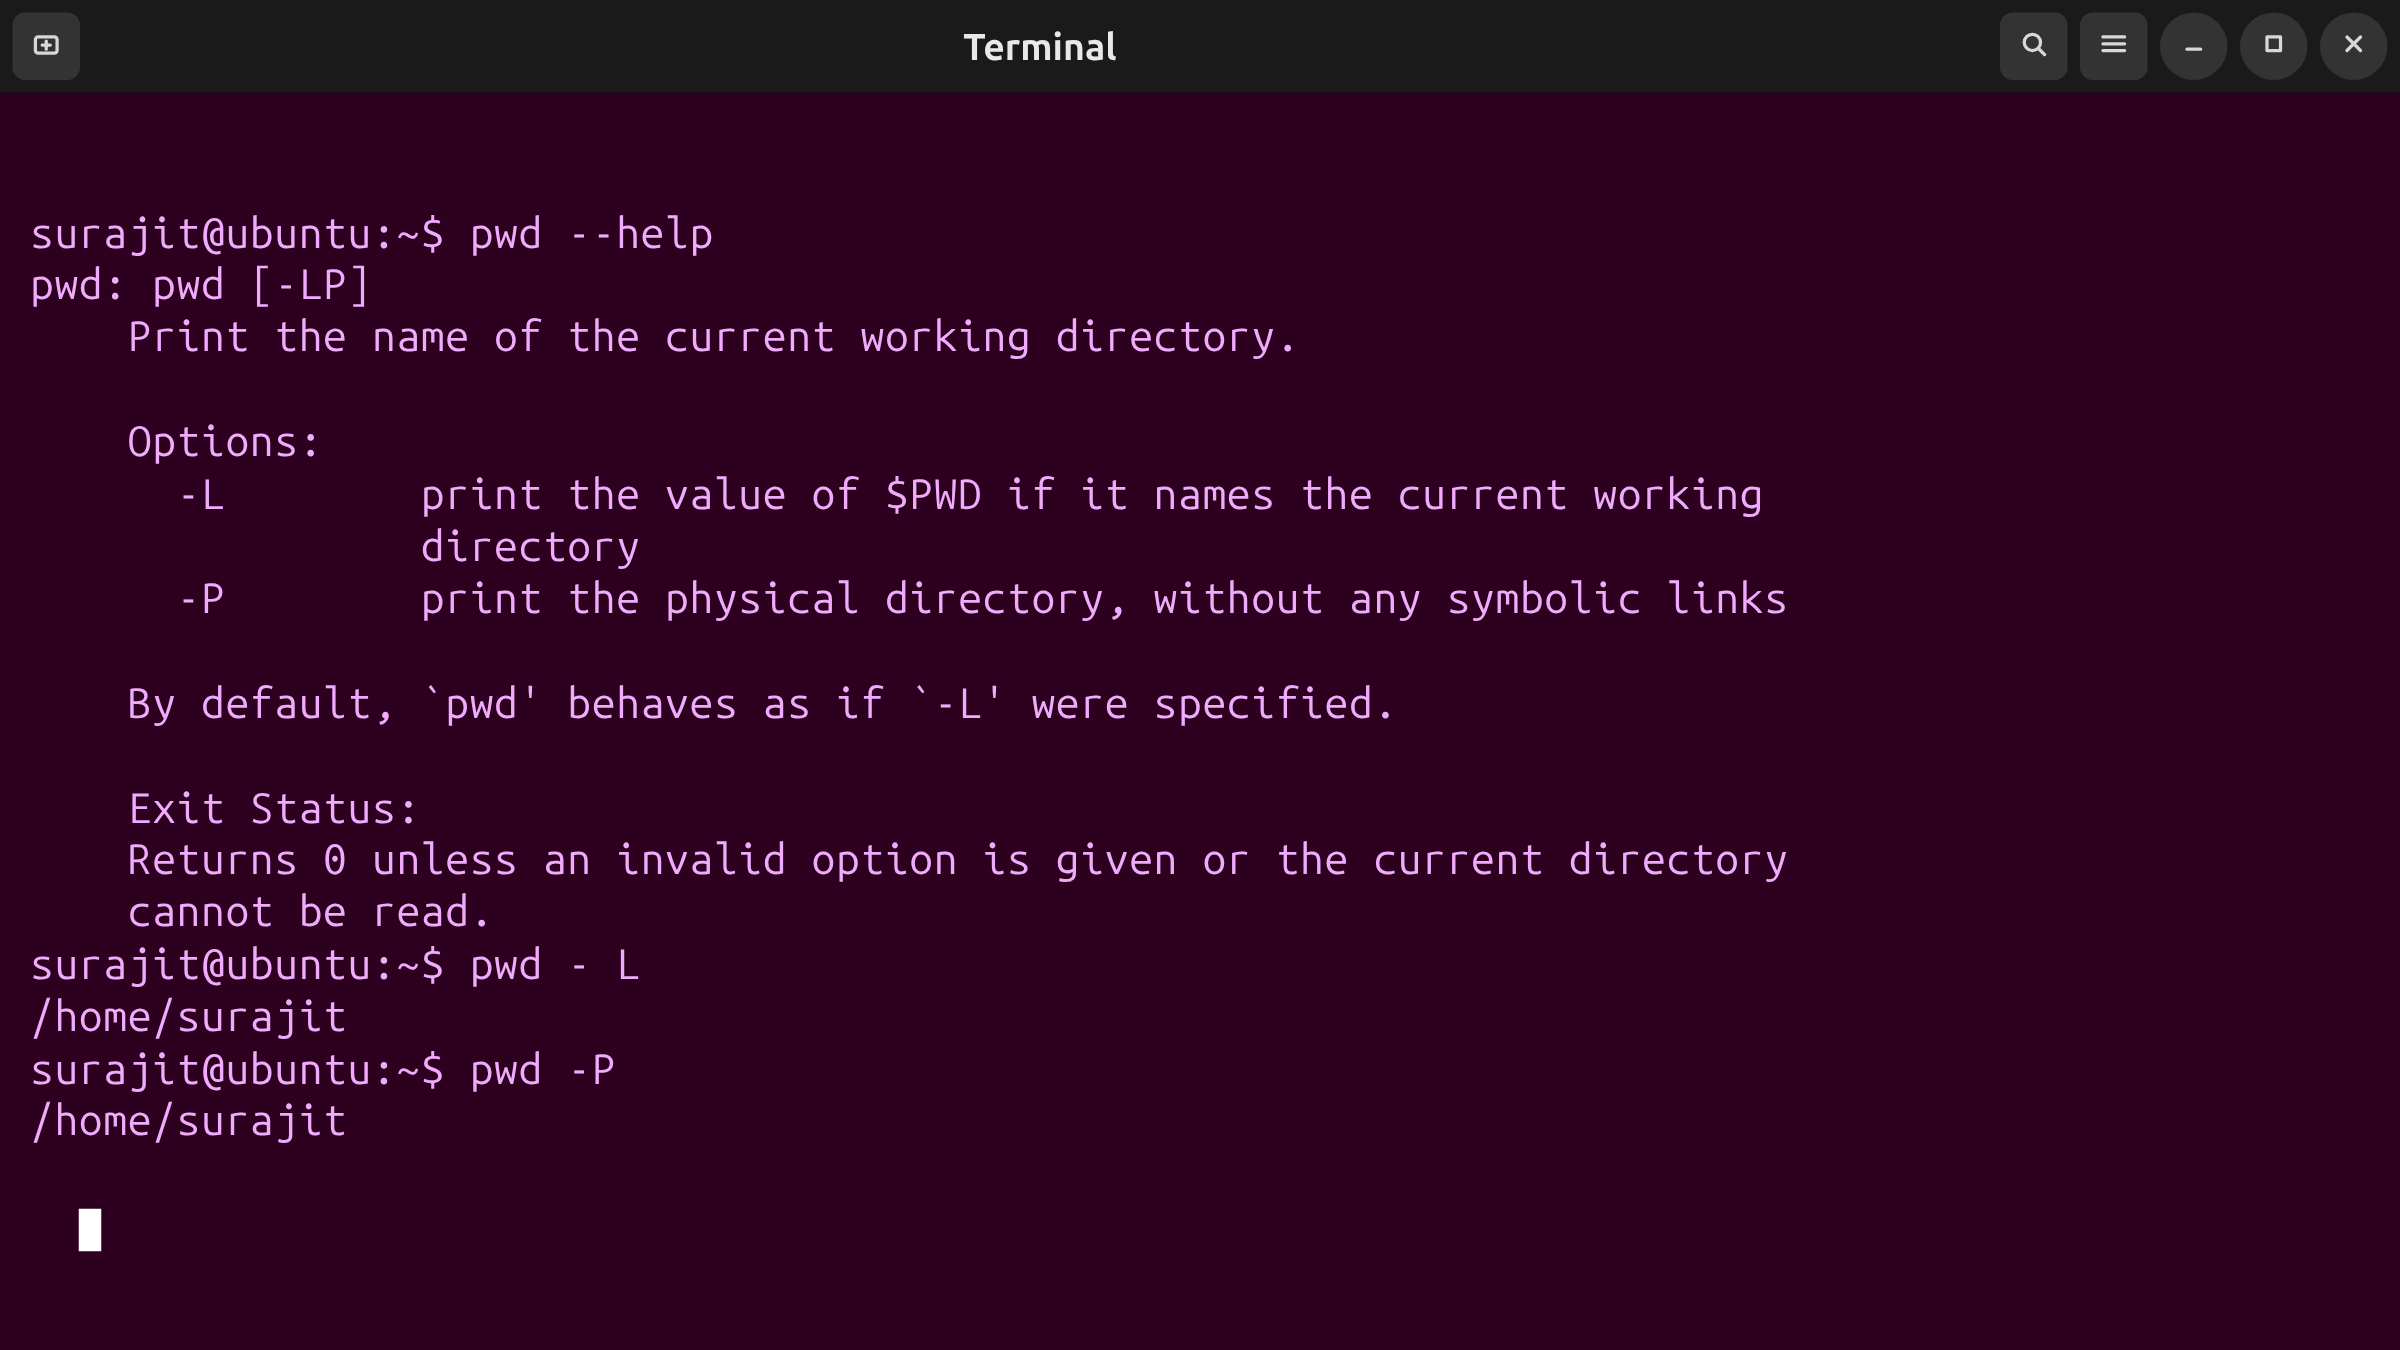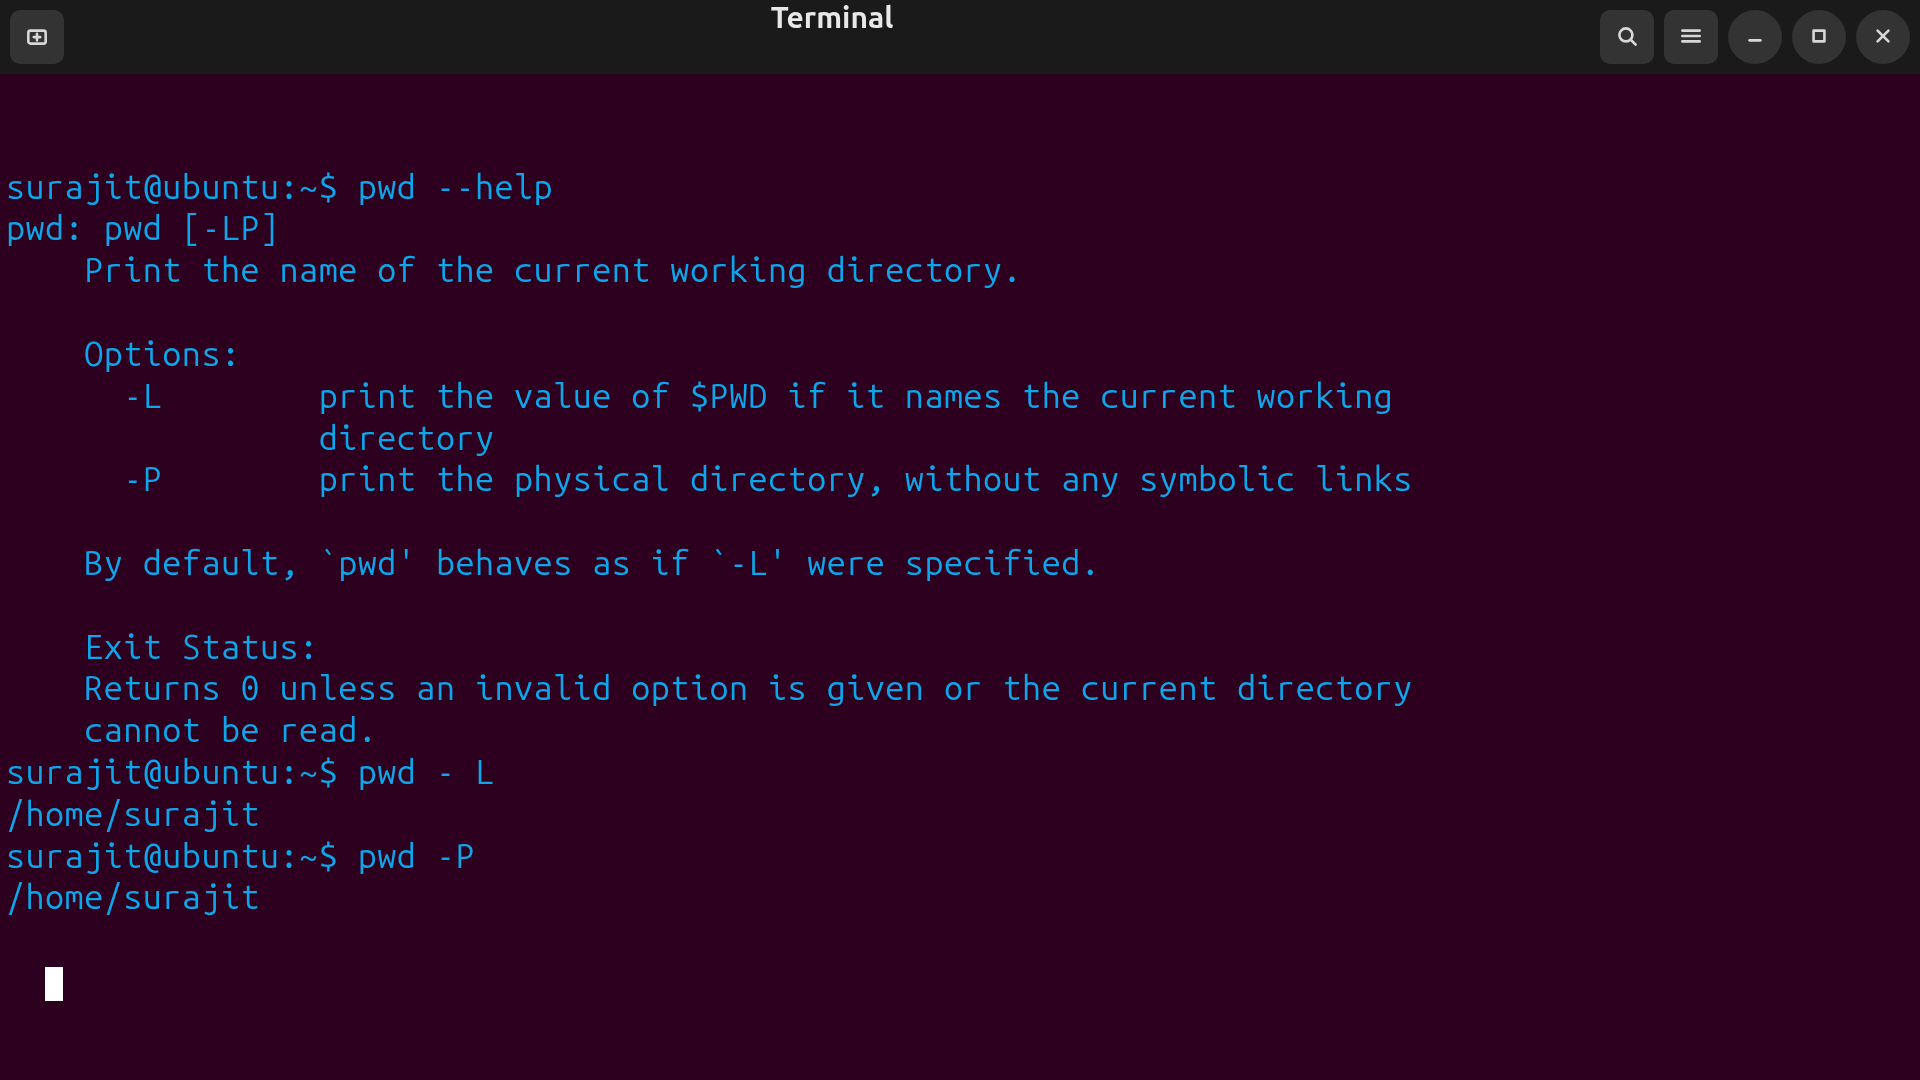--- a/index.html
+++ b/index.html
@@ -7,20 +7,21 @@
     width: 1920px;
     height: 1080px;
     background: #2c001e;
     font-family: "Ubuntu Mono", "DejaVu Sans Mono", "Consolas", monospace;
     overflow: hidden;
   }
   .titlebar {
     height: 74px;
     background: #1a1a1a;
     display: flex;
+    align-items: center;
     padding: 0 10px;
   }
   .tb-left, .tb-right { display: flex; align-items: center; gap: 10px; }
   .tb-center { flex: 1; text-align: center; }
   .tb-title {
     color: #e8e8e8;
     font-family: "Ubuntu", "Cantarell", "Segoe UI", sans-serif;
     font-size: 30px;
     font-weight: 700;
   }
@@ -30,22 +31,22 @@
     border-radius: 10px;
     background: #333333;
     display: flex;
     align-items: center;
     justify-content: center;
     color: #d8d8d8;
   }
   .tb-btn.round { border-radius: 50%; }
   .tb-btn svg { width: 26px; height: 26px; stroke: #d8d8d8; stroke-width: 2.4; fill: none; stroke-linecap: round; stroke-linejoin: round; }
   .terminal-body {
-    padding: 8px 6px;
-    color: #0ea5e9;
+    padding: 8px 24px;
+    color: #f0abfc;
     font-size: 34px;
     line-height: 1.23;
     white-space: pre-wrap;
     letter-spacing: 0.5px;
   }
   .terminal-body pre {
     font-family: inherit;
     white-space: pre-wrap;
   }
   .cursor {

